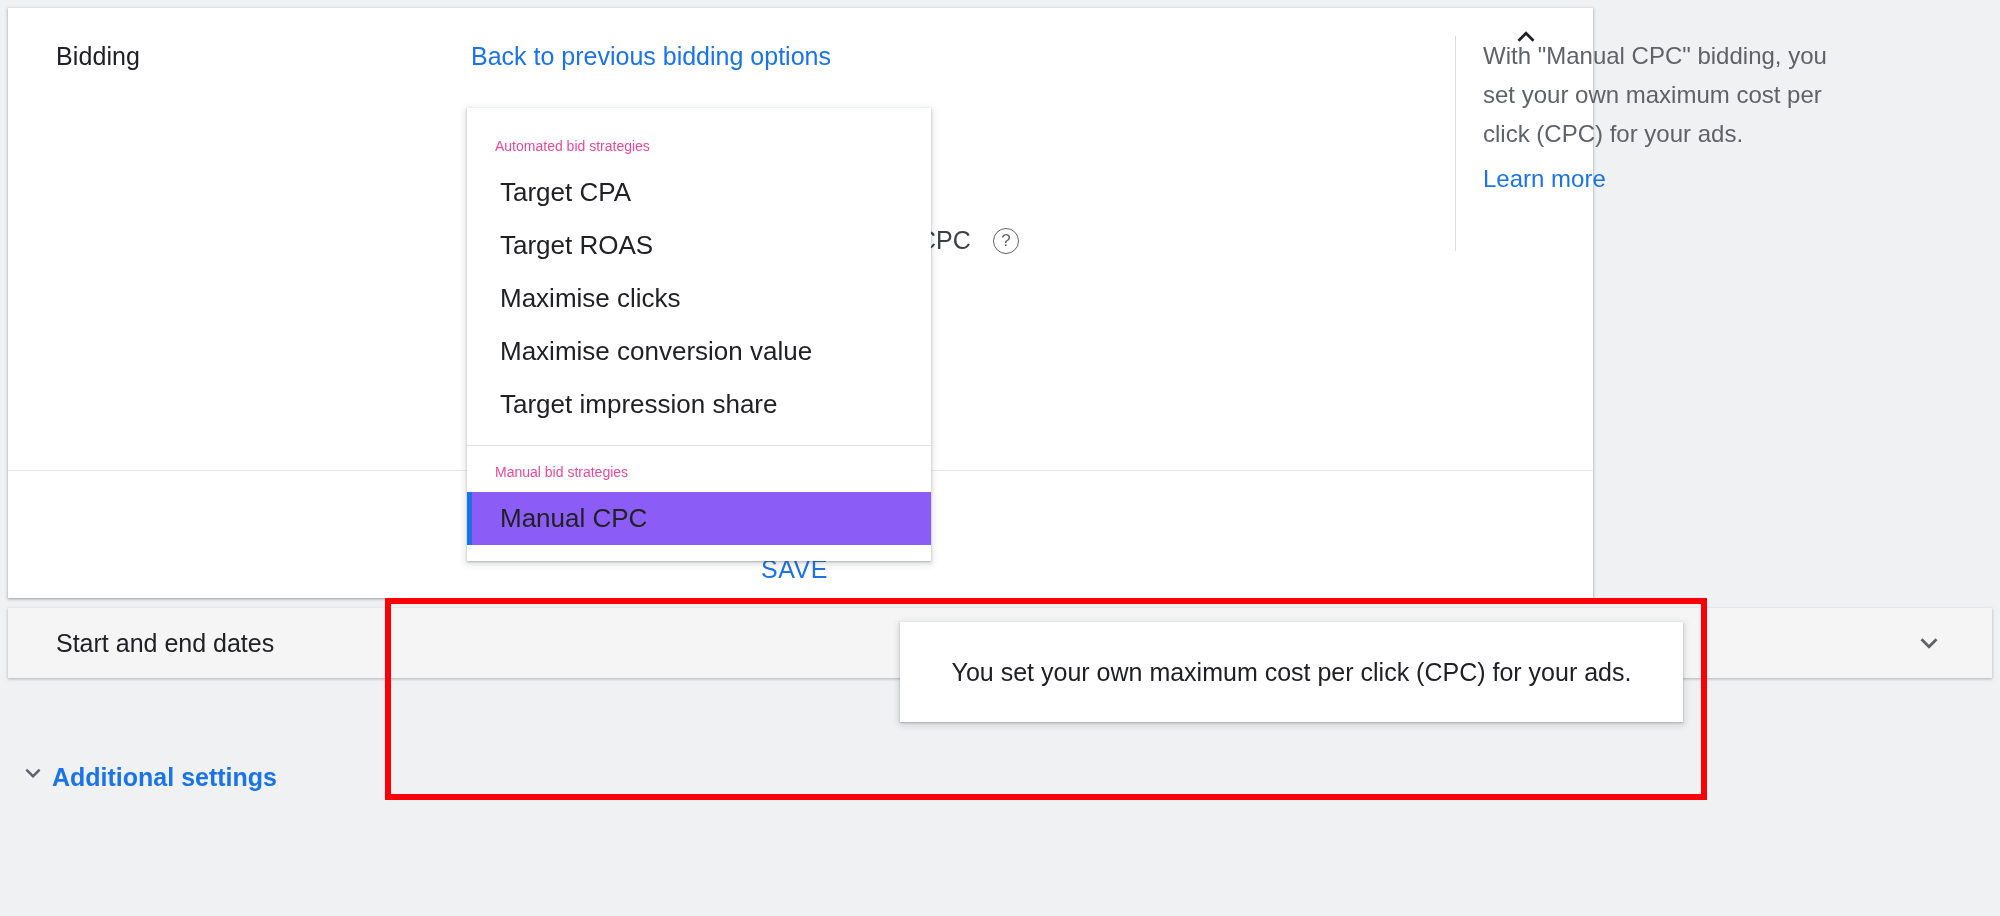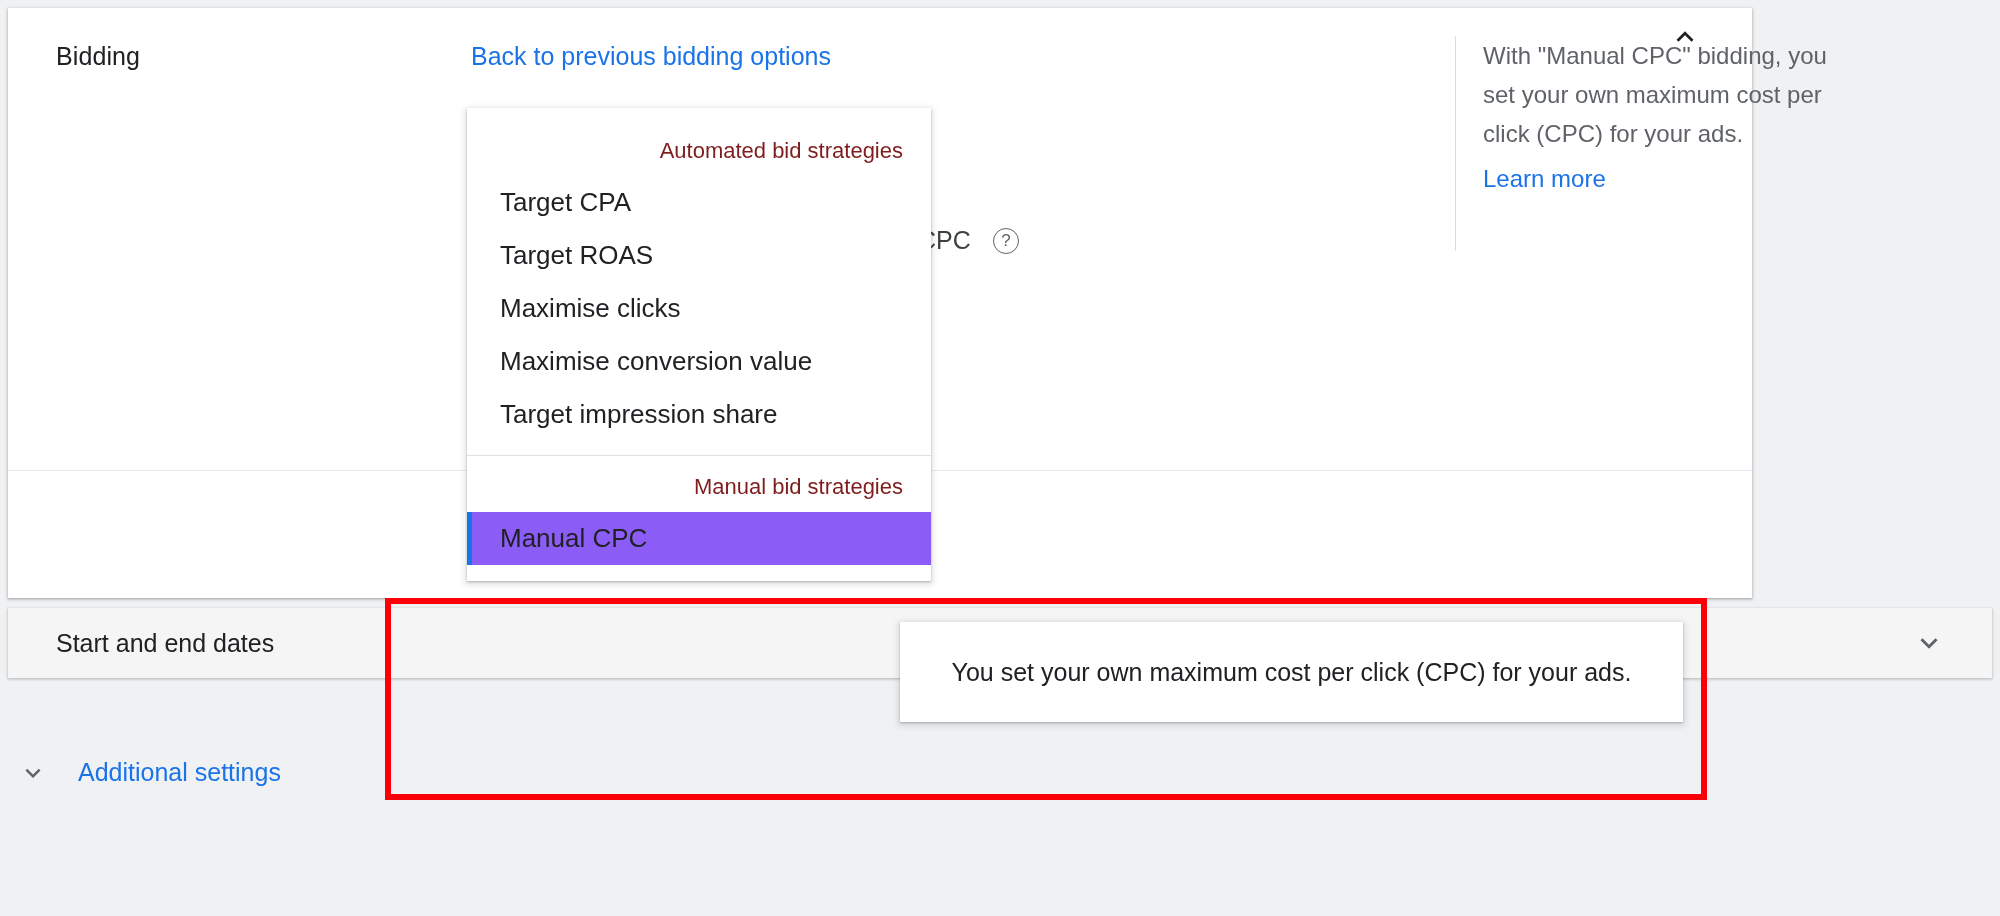--- a/index.html
+++ b/index.html
@@ -14,21 +14,21 @@
     -webkit-font-smoothing: antialiased;
     overflow: hidden;
     position: relative;
   }
 
   
   .bidding-card {
     position: absolute;
     left: 8px;
     top: 8px;
-    width: 1744px;
+    width: 1585px;
     height: 590px;
     background: #ffffff;
     box-shadow: 0 1px 2px rgba(60,64,67,.30), 0 1px 3px 1px rgba(60,64,67,.15);
     box-sizing: border-box;
   }
 
   .card-body {
     position: relative;
     height: 462px;
   }
@@ -164,46 +164,46 @@
     height: 34px;
     cursor: pointer;
   }
 
   
   .additional-settings {
     position: absolute;
     left: 18px;
     top: 758px;
     display: flex;
-    align-items: flex-start;
-    gap: 30px;
-    cursor: pointer;
+    align-items: flex-end;
+    gap: 4px;
+    cursor: pointer;
+    font-weight: bold;
   }
   .additional-settings .label {
     font-size: 25px;
     color: #1a73e8;
   }
 
   
   .dropdown {
     position: absolute;
     left: 467px;
     top: 108px;
     width: 464px;
     background: #ffffff;
     box-shadow: 0 2px 6px 2px rgba(60,64,67,.15), 0 1px 2px rgba(60,64,67,.30);
     padding: 12px 0 16px 0;
     box-sizing: border-box;
     z-index: 40;
   }
   .dd-group-label {
-    font-size: 22px;
-    color: #7f1d1d;
+    font-size: 14px;
+    color: #ec4899;
     padding: 18px 28px 12px 28px;
-    text-align: right;
   }
   .dd-item {
     font-size: 26px;
     color: #202124;
     padding: 11px 28px;
     cursor: pointer;
     white-space: nowrap;
     border-left: 5px solid transparent;
     box-sizing: border-box;
   }

